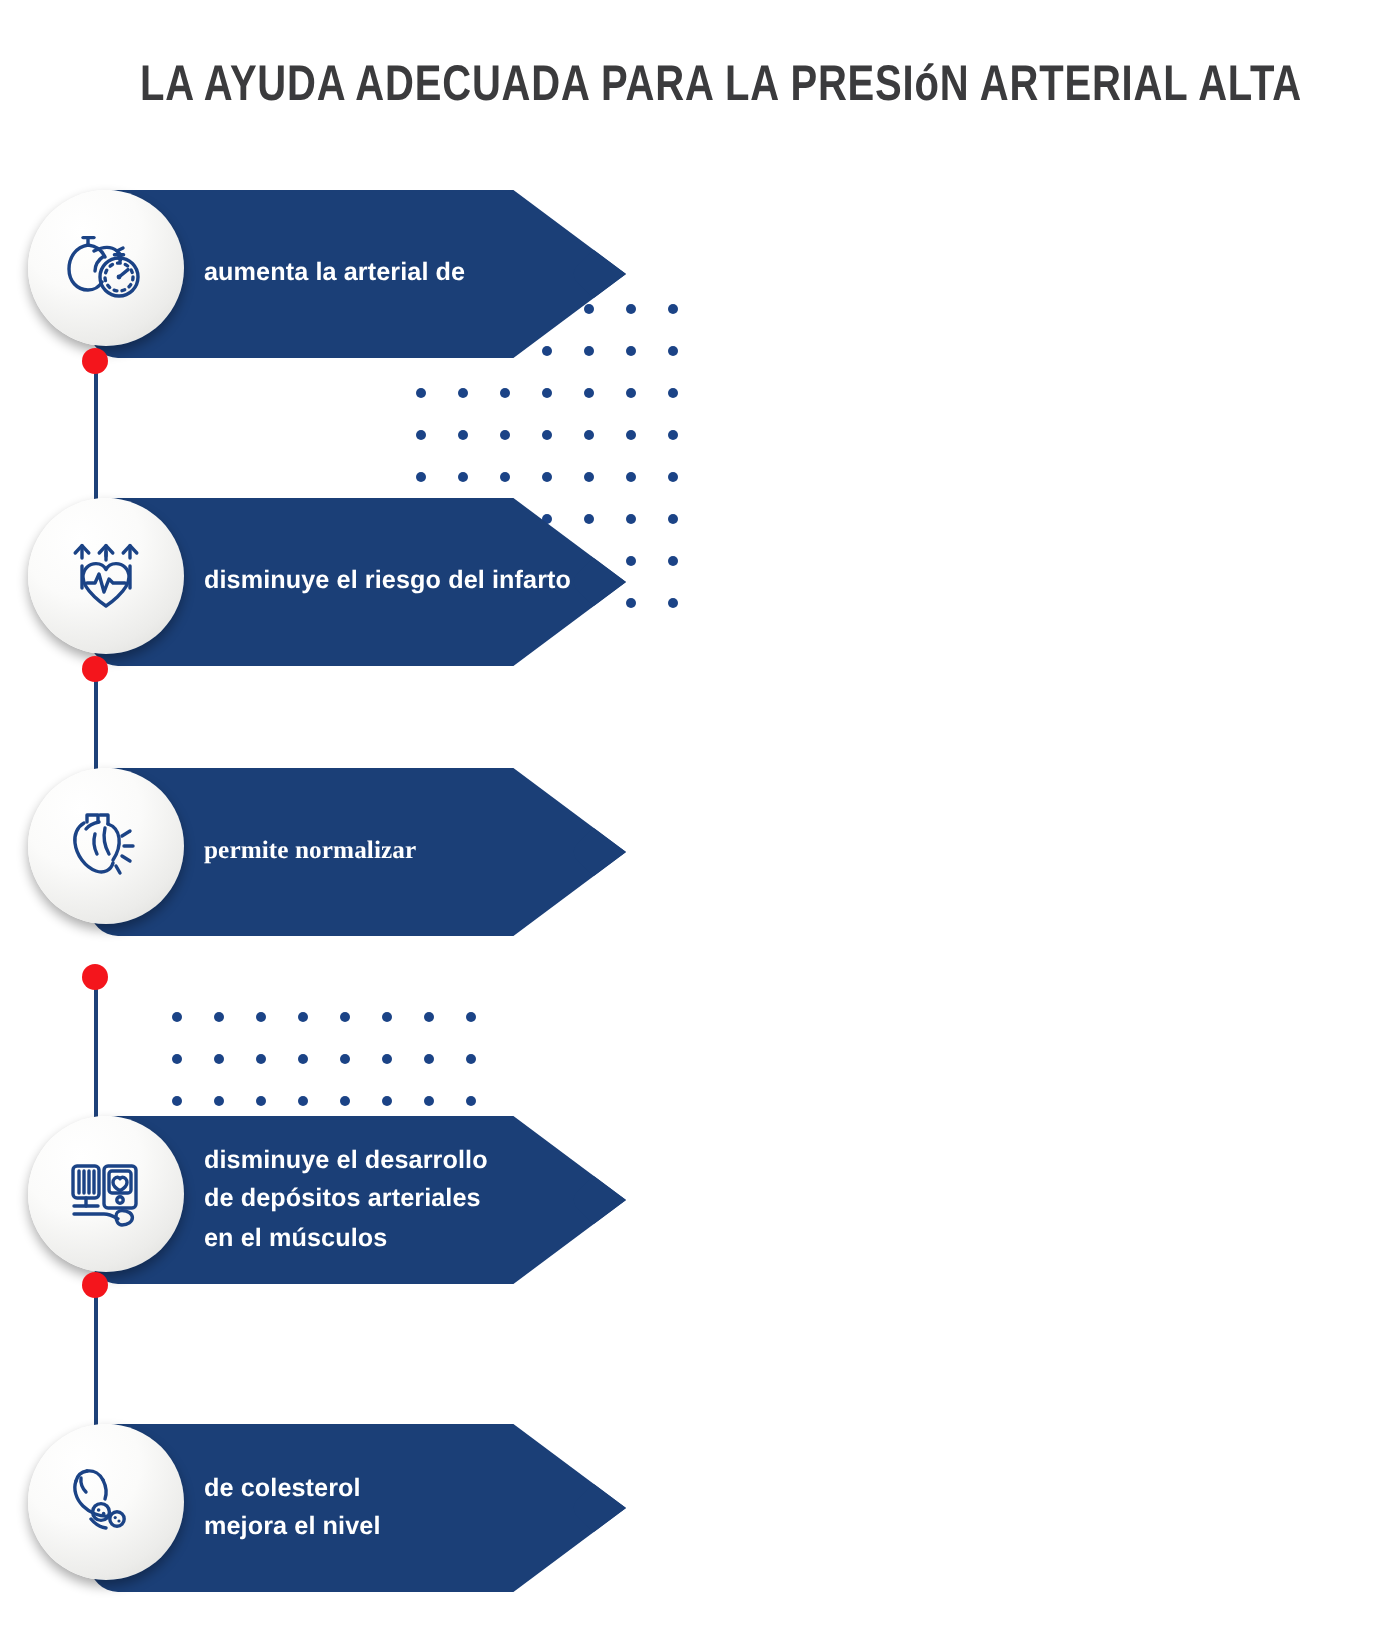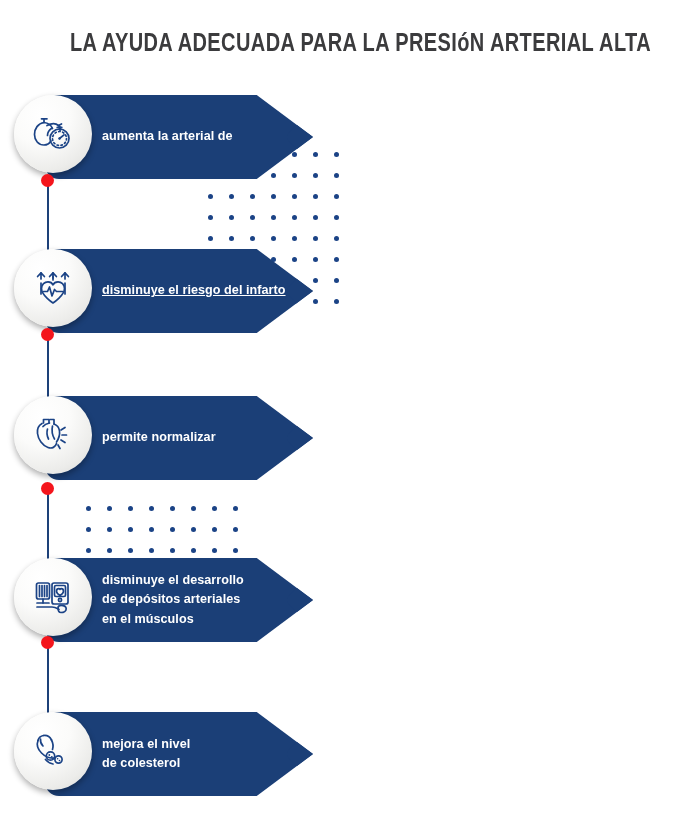--- a/index.html
+++ b/index.html
@@ -249,21 +249,21 @@
         <path d="M31.5 18 L31.5 20.2"></path>
         <path d="M29.2 18.4 L33.8 18.4"></path>
       </svg>
     </span>
   </div>
 </div>
 <div class="red-dot" style="top:174px;"></div>
 
 <div class="card" style="top:249px;">
   <div class="card-arrow"></div>
-  <div class="card-text" style="width:230px;text-decoration:underline;">
+  <div class="card-text" style="width:230px;">
     <span>disminuye el riesgo del infarto</span>
   </div>
   <div class="badge">
     <span>
       <svg width="50" height="50" viewBox="0 0 50 50" fill="none" stroke="#1b4386" stroke-width="1.7" stroke-linecap="round" stroke-linejoin="round">
         <path d="M13 20 L13 31"></path>
         <path d="M9.6 13.5 L13 9.8 L16.4 13.5"></path>
         <path d="M13 9.8 L13 16"></path>
         <path d="M25 17 L25 13"></path>
         <path d="M21.6 13.5 L25 9.8 L28.4 13.5"></path>
@@ -272,21 +272,21 @@
         <path d="M33.6 13.5 L37 9.8 L40.4 13.5"></path>
         <path d="M37 9.8 L37 16"></path>
         <path d="M25 40 C25 40 13.5 32.5 13.5 25.5 C13.5 21.5 16.6 18.8 20 18.8 C22.3 18.8 24.2 20.1 25 21.8 C25.8 20.1 27.7 18.8 30 18.8 C33.4 18.8 36.5 21.5 36.5 25.5 C36.5 32.5 25 40 25 40 Z"></path>
         <path d="M15.5 28.5 L19.5 28.5 L21.5 24 L24 33 L26.5 26.5 L28.5 28.5 L34.5 28.5"></path>
       </svg>
     </span>
   </div>
 </div>
 <div class="red-dot" style="top:328px;"></div>
 
-<div class="card" style="top:396px;">
+<div class="card" style="top:384px;font-family:Liberation Serif, serif;">
   <div class="card-arrow"></div>
   <div class="card-text">
     <span>permite normalizar</span>
   </div>
   <div class="badge">
     <span>
       <svg width="50" height="50" viewBox="0 0 50 50" fill="none" stroke="#1b4386" stroke-width="1.7" stroke-linecap="round" stroke-linejoin="round">
         <path d="M15.5 13 L15.5 9.5 L21 9.5 L21 13"></path>
         <path d="M22 9.5 L26 9.5 L26 14"></path>
         <path d="M14 13.5 C10.5 15.5 9 19.5 9.5 23.5 C10.2 29.5 14.5 35.5 20 37.5 C24 39 27.5 37 28.5 33.5"></path>
@@ -329,22 +329,22 @@
         <path d="M33 40.5 C35.8 40.5 38.2 39 38.2 36.8 C38.2 34.6 35.8 33.3 33 33.3 C31.2 33.3 30 34.5 30 36 C30 38.5 31 40.5 33 40.5 Z"></path>
       </svg>
     </span>
   </div>
 </div>
 <div class="red-dot" style="top:636px;"></div>
 
 <div class="card" style="top:712px;">
   <div class="card-arrow"></div>
   <div class="card-text">
+    <span>de colesterol</span>
     <span>mejora el nivel</span>
-    <span>de colesterol</span>
   </div>
   <div class="badge">
     <span>
       <svg width="50" height="50" viewBox="0 0 50 50" fill="none" stroke="#1b4386" stroke-width="1.7" stroke-linecap="round" stroke-linejoin="round">
         <path d="M10 14.5 C8.5 18.5 10 23.5 13.5 27 C17 30.5 22 32.5 26.5 32"></path>
         <path d="M15.5 9.5 C12.5 10 10.6 12 10 14.5"></path>
         <path d="M15.5 9.5 C19 9 22 11 23.5 14"></path>
         <path d="M12.5 13 C12.2 15.6 13.2 18.2 15 20"></path>
         <path d="M23.5 14 C25 17 25.5 20.5 24.5 23.5"></path>
         <circle cx="22.5" cy="30" r="4.2"></circle>

